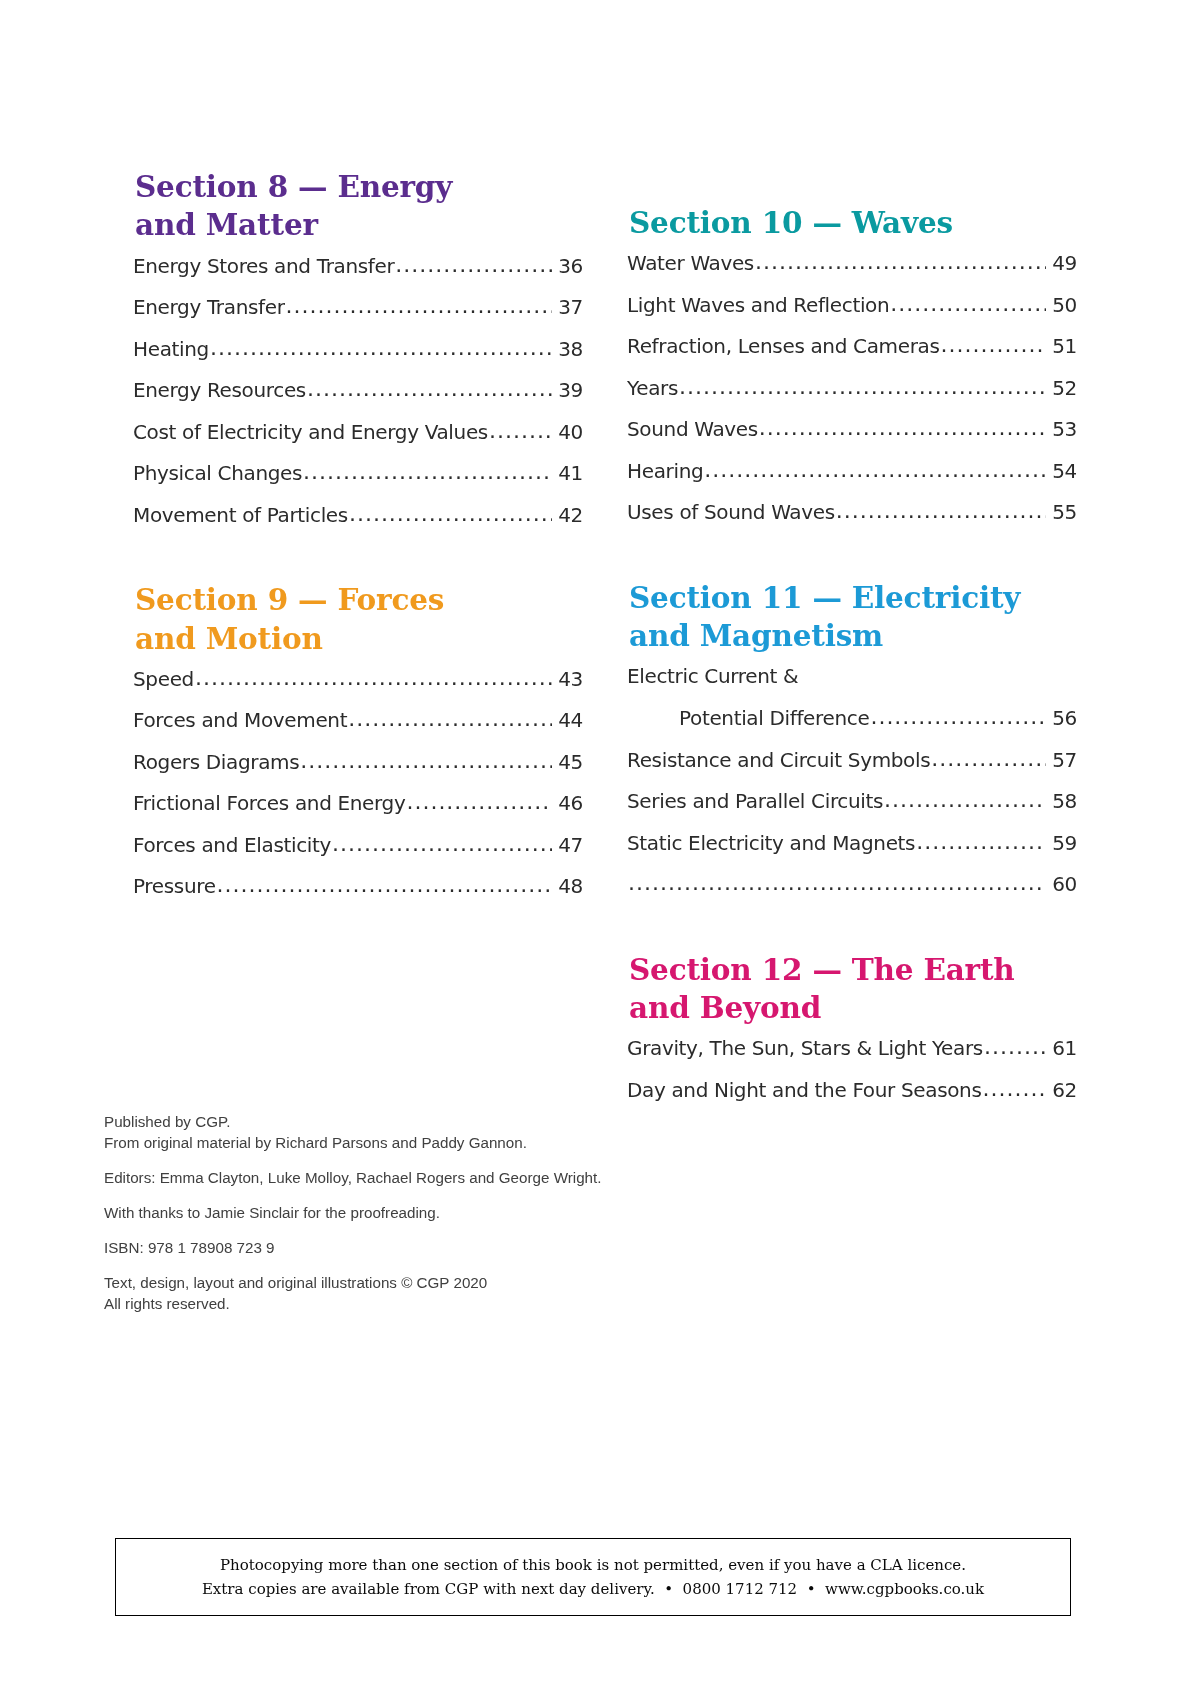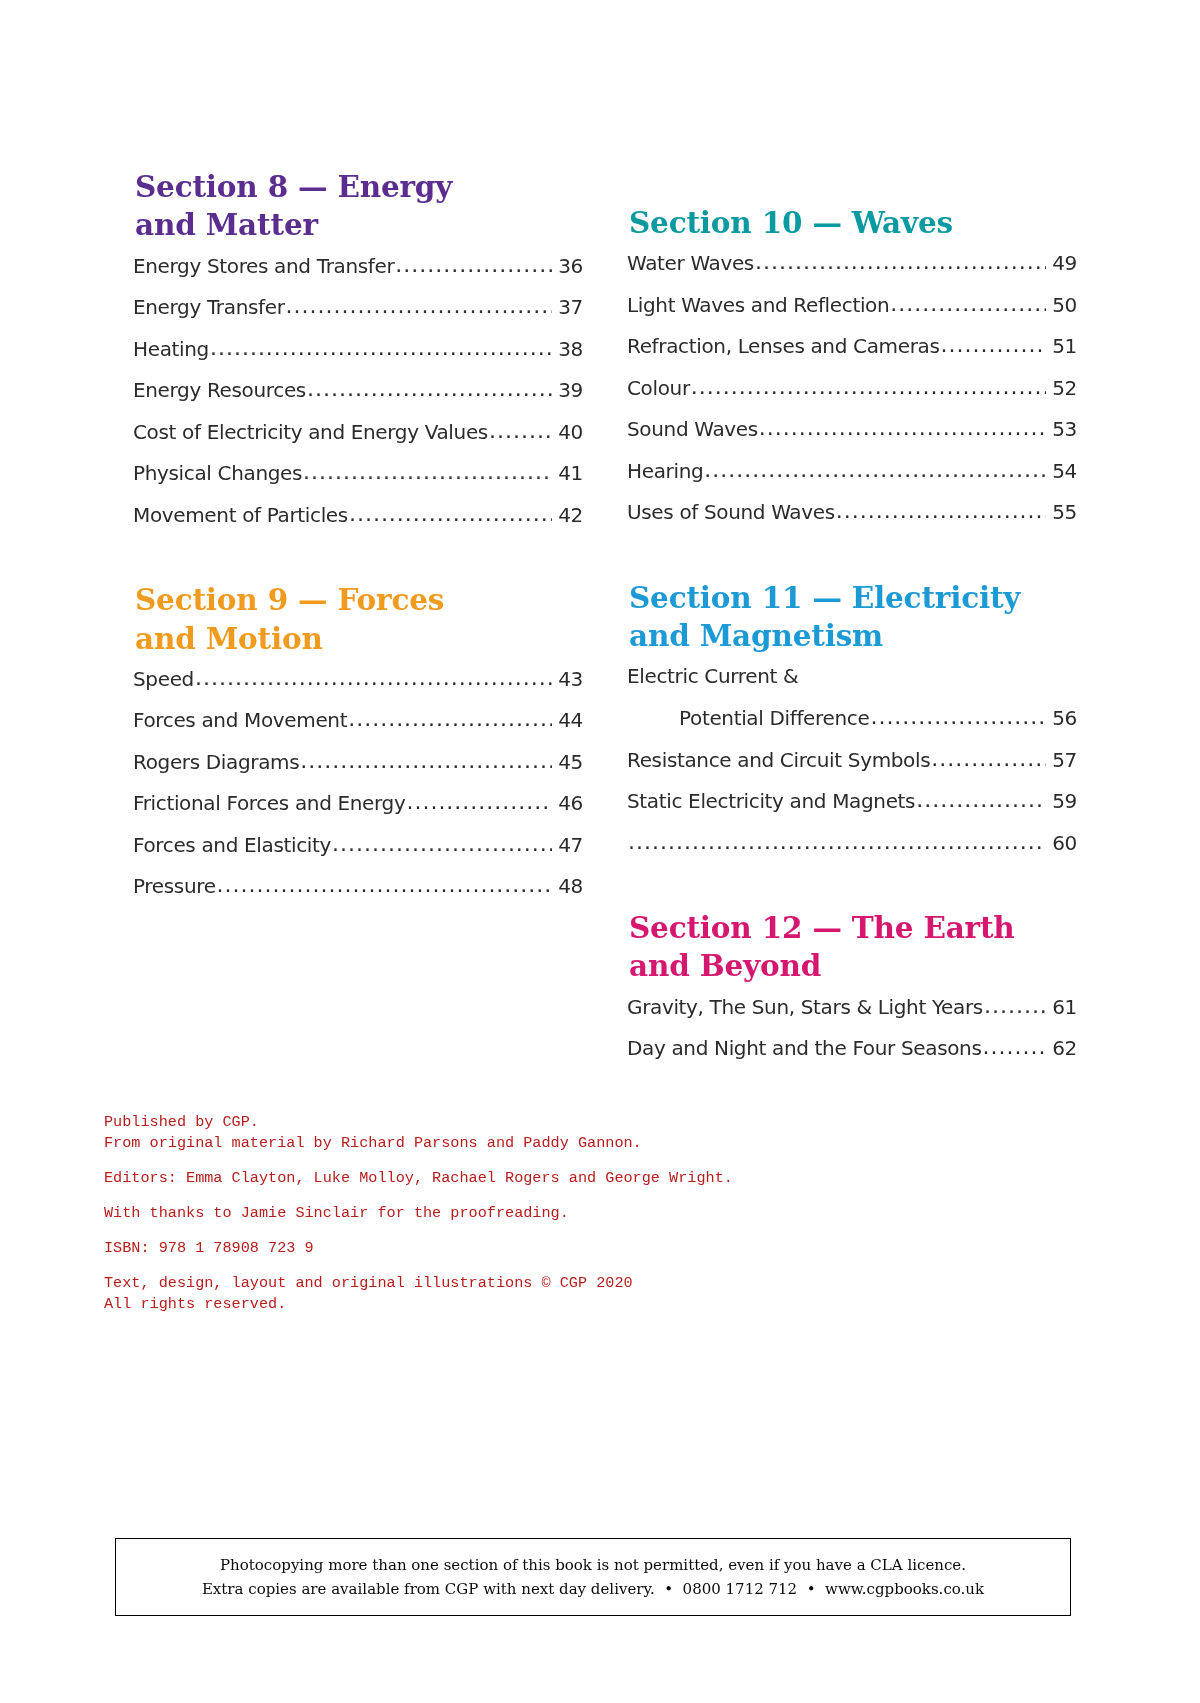--- a/index.html
+++ b/index.html
@@ -81,24 +81,24 @@
   .entry.indent { padding-left: 52px; }
 
   .sec-spacer { height: 36px; }
 
   
   .imprint {
     position: absolute;
     left: 104px;
     top: 1112px;
     width: 880px;
-    font-family: Liberation Mono, monospace;
+    font-family: Liberation Sans, sans-serif;
     font-size: 15.2px;
     line-height: 1.38;
-    color: #b91c1c;
+    color: #404040;
   }
   .imprint p {
     margin: 0 0 14px 0;
     white-space: pre-line;
   }
   .imprint p:last-child { margin-bottom: 0; }
   .imprint sup {
     font-size: 9px;
     vertical-align: super;
   }
@@ -219,21 +219,21 @@
             <span class="title">Light Waves and Reflection</span>
             <span class="leader"></span>
             <span class="pageno">50</span>
           </div>
           <div class="entry">
             <span class="title">Refraction, Lenses and Cameras</span>
             <span class="leader"></span>
             <span class="pageno">51</span>
           </div>
           <div class="entry">
-            <span class="title">Colour</span>
+            <span class="title">Years</span>
             <span class="leader"></span>
             <span class="pageno">52</span>
           </div>
           <div class="entry">
             <span class="title">Sound Waves</span>
             <span class="leader"></span>
             <span class="pageno">53</span>
           </div>
           <div class="entry">
             <span class="title">Hearing</span>
@@ -256,20 +256,25 @@
           </div>
           <div class="entry indent">
             <span class="title">Potential Difference</span>
             <span class="leader"></span>
             <span class="pageno">56</span>
           </div>
           <div class="entry">
             <span class="title">Resistance and Circuit Symbols</span>
             <span class="leader"></span>
             <span class="pageno">57</span>
+          </div>
+          <div class="entry">
+            <span class="title">Series and Parallel Circuits</span>
+            <span class="leader"></span>
+            <span class="pageno">58</span>
           </div>
           <div class="entry">
             <span class="title">Static Electricity and Magnets</span>
             <span class="leader"></span>
             <span class="pageno">59</span>
           </div>
           <div class="entry">
             <span class="leader"></span>
             <span class="pageno">60</span>
           </div>

